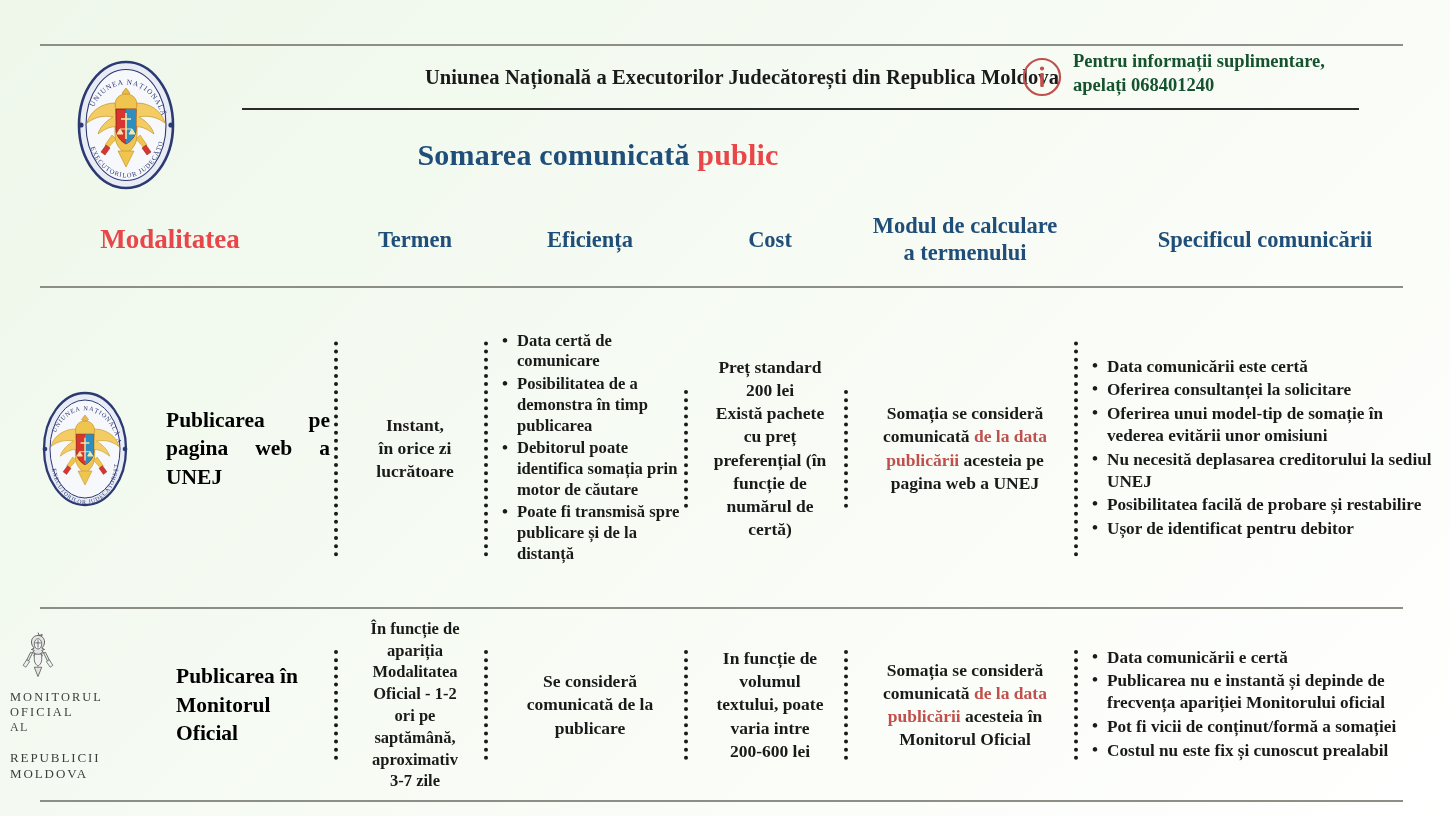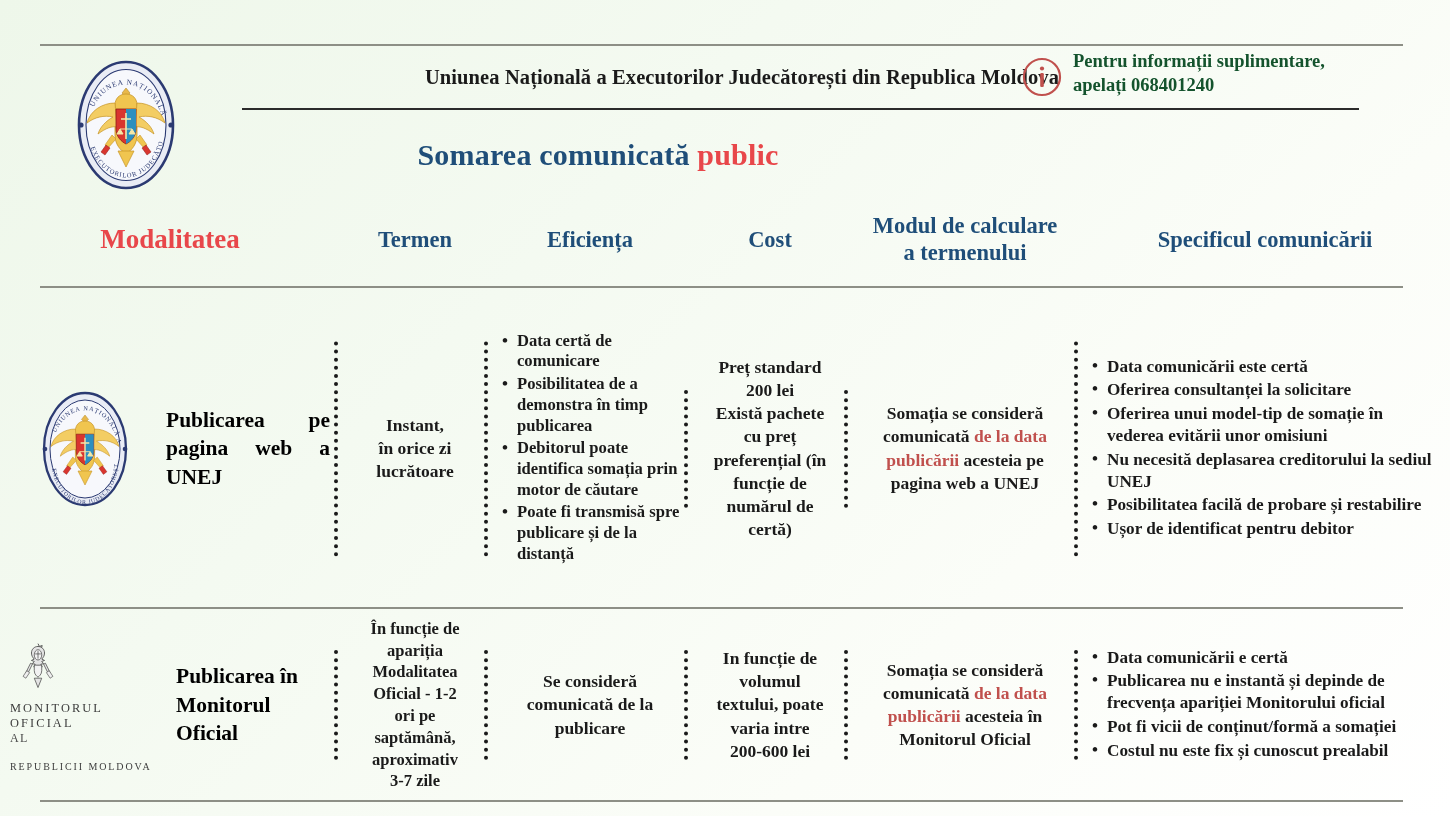--- a/index.html
+++ b/index.html
@@ -218,21 +218,21 @@
   
   .mo-logo { text-align: left; width: 160px; }
   .mo-name {
     font-size: 12.4px;
     letter-spacing: 2.1px;
     color: #3d3d3d;
     font-family: "Liberation Serif", serif;
     margin-top: 2px;
   }
   .mo-al { font-size: 12px; letter-spacing: 1.4px; color: #4a4a4a; }
-  .mo-sub { font-size: 10px; letter-spacing: 1.9px; color: #3d3d3d; margin-top: 15px; }
+  .mo-sub { font-size: 13px; letter-spacing: 1.9px; color: #3d3d3d; margin-top: 15px; }
 </style>
 </head>
 <body>
 
 <div class="header">
 
   <div class="rule-top"></div>
 
   <div class="unej-logo-header">
     <svg viewBox="0 0 128 140" width="128" height="140">

